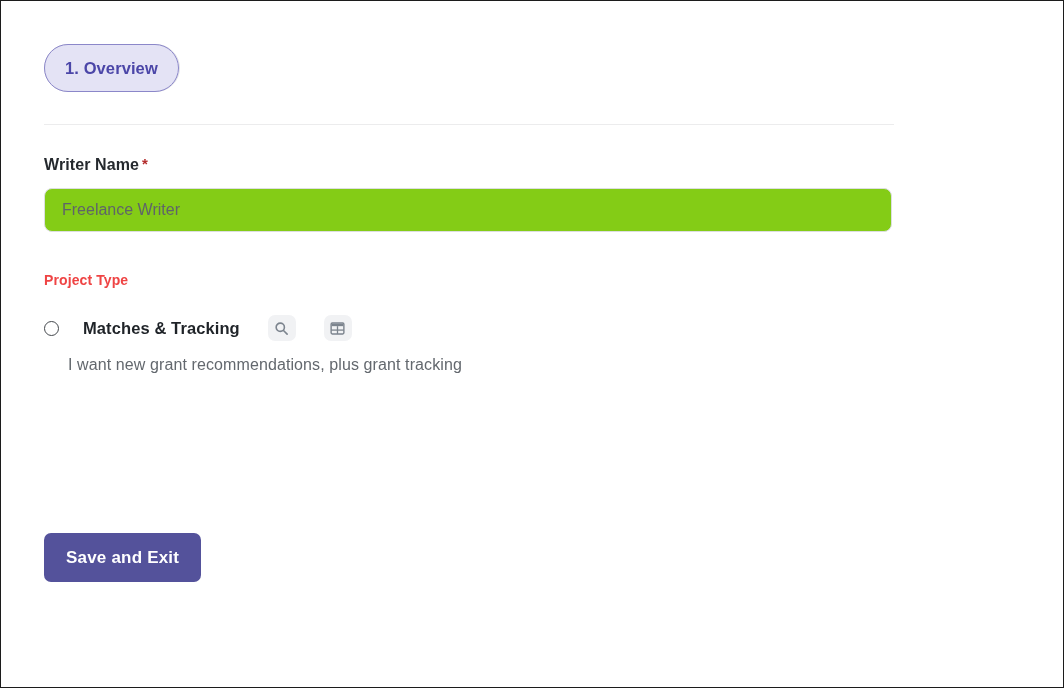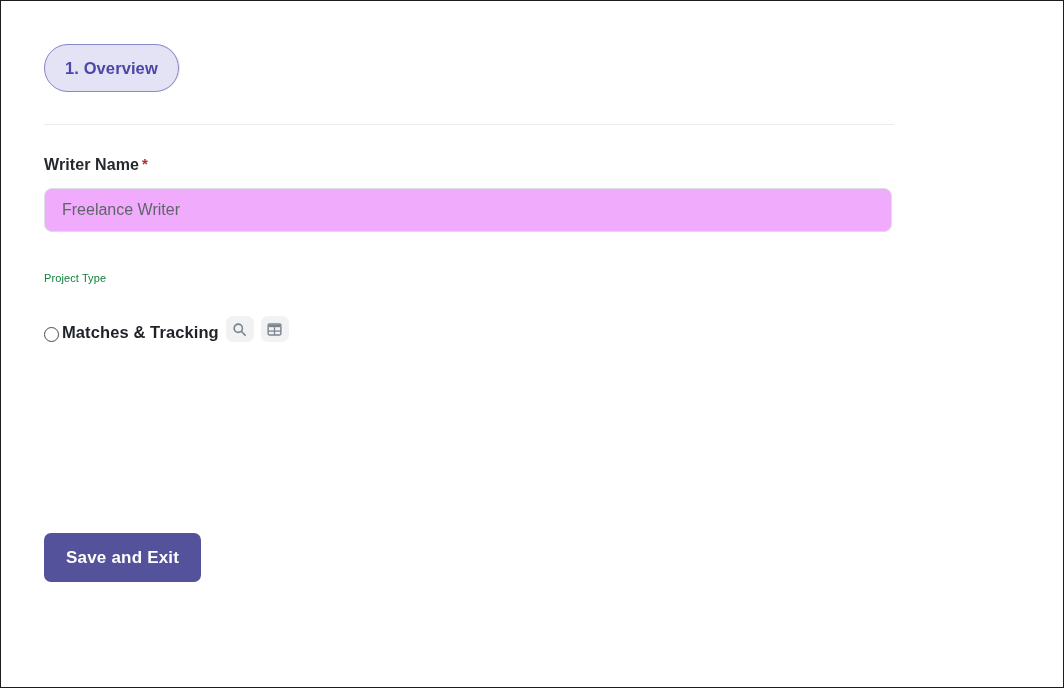--- a/index.html
+++ b/index.html
@@ -99,51 +99,51 @@
 
   .text-input {
     position: absolute;
     left: 0;
     top: 187px;
     width: 848px;
     height: 44px;
     box-sizing: border-box;
     border: 1px solid #dcdee0;
     border-radius: 8px;
-    background: #f0abfc;
+    background: #84cc16;
     padding: 0 17px;
     font-family: "Liberation Sans", "DejaVu Sans", sans-serif;
     font-size: 16px;
     color: #5f6469;
     outline: none;
   }
   .text-input::placeholder { color: #9aa0a6; }
 
   
   .group-label {
     position: absolute;
     left: 0;
     top: 271px;
-    font-size: 11px;
-    font-weight: normal;
-    color: #15803d;
+    font-size: 14px;
+    font-weight: bold;
+    color: #ef4444;
     letter-spacing: .1px;
   }
 
   .option-a {
     position: absolute;
     left: 0;
     top: 313px;
     width: 900px;
   }
 
   .opt-row {
     display: flex;
-    align-items: flex-end;
-    gap: 3px;
+    align-items: center;
+    gap: 24px;
     height: 28px;
   }
 
   .radio {
     width: 15px;
     height: 15px;
     border-radius: 50%;
     box-sizing: border-box;
     border: 1.6px solid #44484d;
     background: #ffffff;
@@ -258,19 +258,20 @@
         </span>
         <span class="badge">
           <svg width="15" height="15" viewBox="0 0 16 16">
             <rect x="1.2" y="2.2" width="13.6" height="11.6" rx="1.2" fill="none" stroke="#7c848e" stroke-width="1.5"></rect>
             <rect x="1.9" y="2.9" width="12.2" height="2.6" fill="#7c848e"></rect>
             <line x1="8" y1="5.5" x2="8" y2="13.8" stroke="#7c848e" stroke-width="1.4"></line>
             <line x1="1.2" y1="9.7" x2="14.8" y2="9.7" stroke="#7c848e" stroke-width="1.4"></line>
           </svg>
         </span>
       </div>
+      <div class="opt-desc">I want new grant recommendations, plus grant tracking</div>
     </div>
 
 
     <button class="save-btn">Save and Exit</button>
 
   </div>
 </div>
 
 </body></html>

